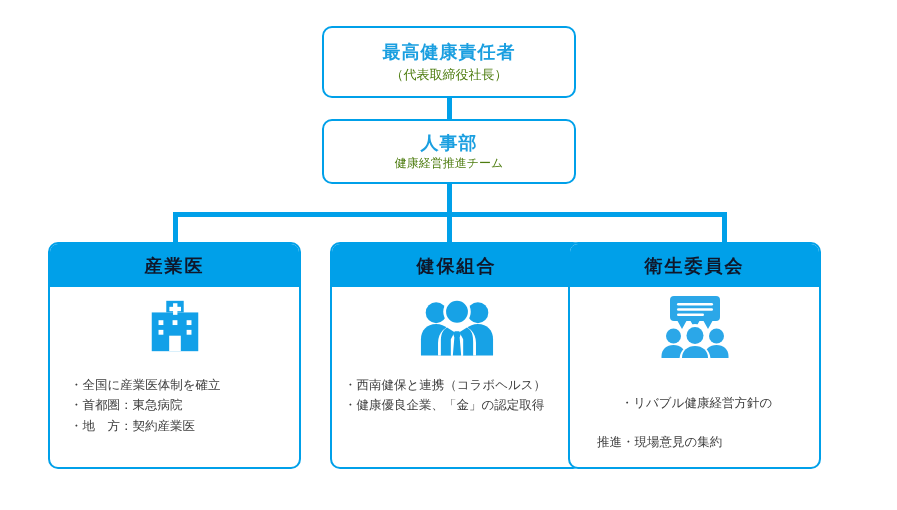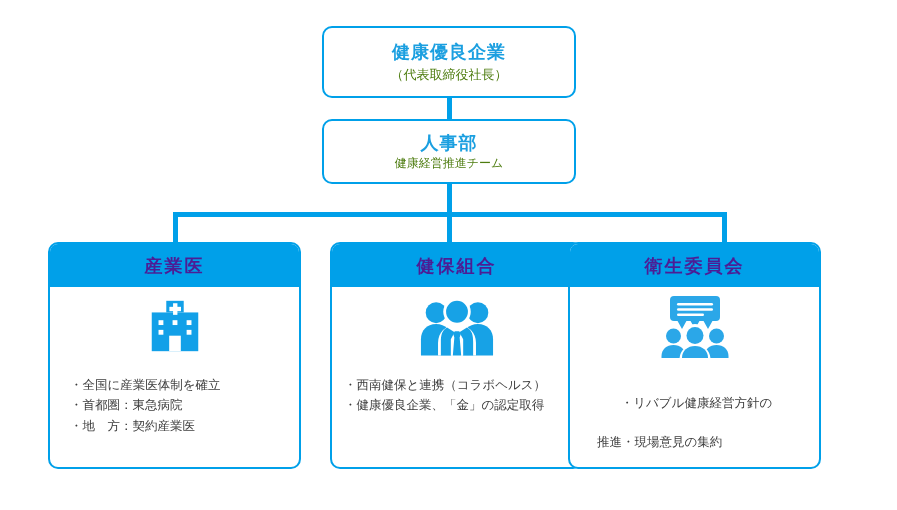--- a/index.html
+++ b/index.html
@@ -61,21 +61,21 @@
     overflow: hidden;
     display: flex;
     flex-direction: column;
   }
   #card-sangyoi  { left: 48px; }
   #card-kenpo    { left: 330px; }
   #card-eisei    { left: 568px; }
 
   .card-header {
     background: #00A0E9;
-    color: #4c1d95;
+    color: #0f172a;
     font-size: 18px;
     font-weight: bold;
     letter-spacing: 2px;
     height: 43px;
     display: flex;
     align-items: center;
     justify-content: center;
     flex: 0 0 auto;
   }
   .card-body {
@@ -104,21 +104,21 @@
   #card-sangyoi .card-bullets { font-size: 12.5px; line-height: 1.62; padding-left: 20px; }
   #card-kenpo   .card-bullets { font-size: 12.5px; line-height: 1.62; padding-left: 12px; }
   #card-eisei   .card-bullets { font-size: 12.5px; line-height: 1.55; padding-left: 16px; }
 </style>
 </head>
 <body>
 
 <div id="chart-root">
 
   <div class="top-box" id="box-ceo">
-    <div class="tb-title">健康優良企業</div>
+    <div class="tb-title">最高健康責任者</div>
     <div class="tb-sub">（代表取締役社長）</div>
   </div>
 
   <div class="conn" id="conn-ceo-hr"></div>
 
   <div class="top-box" id="box-hr">
     <div class="tb-title">人事部</div>
     <div class="tb-sub">健康経営推進チーム</div>
   </div>
 

